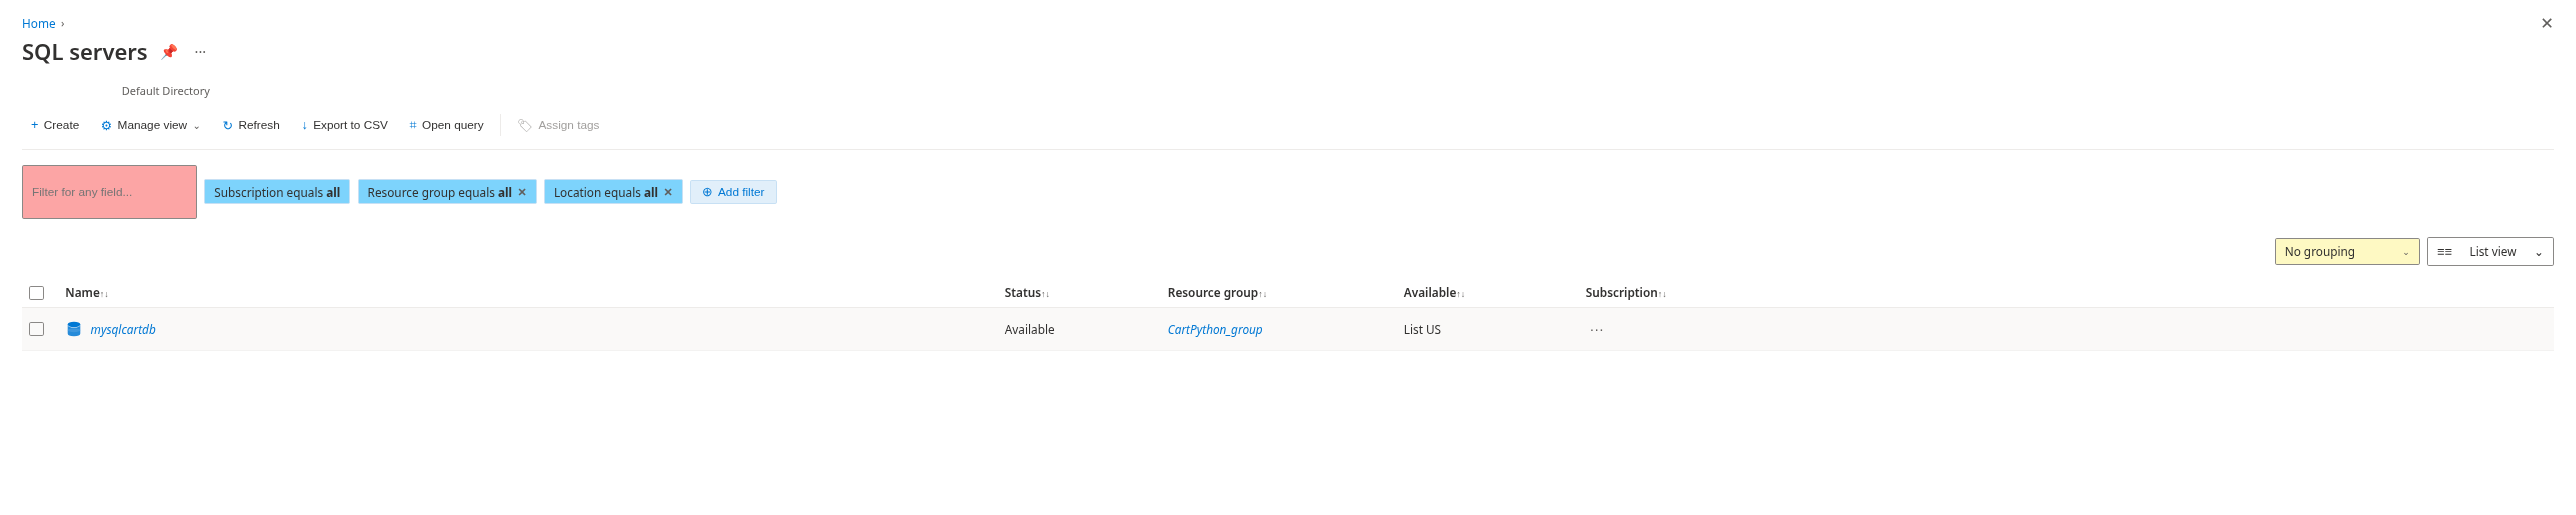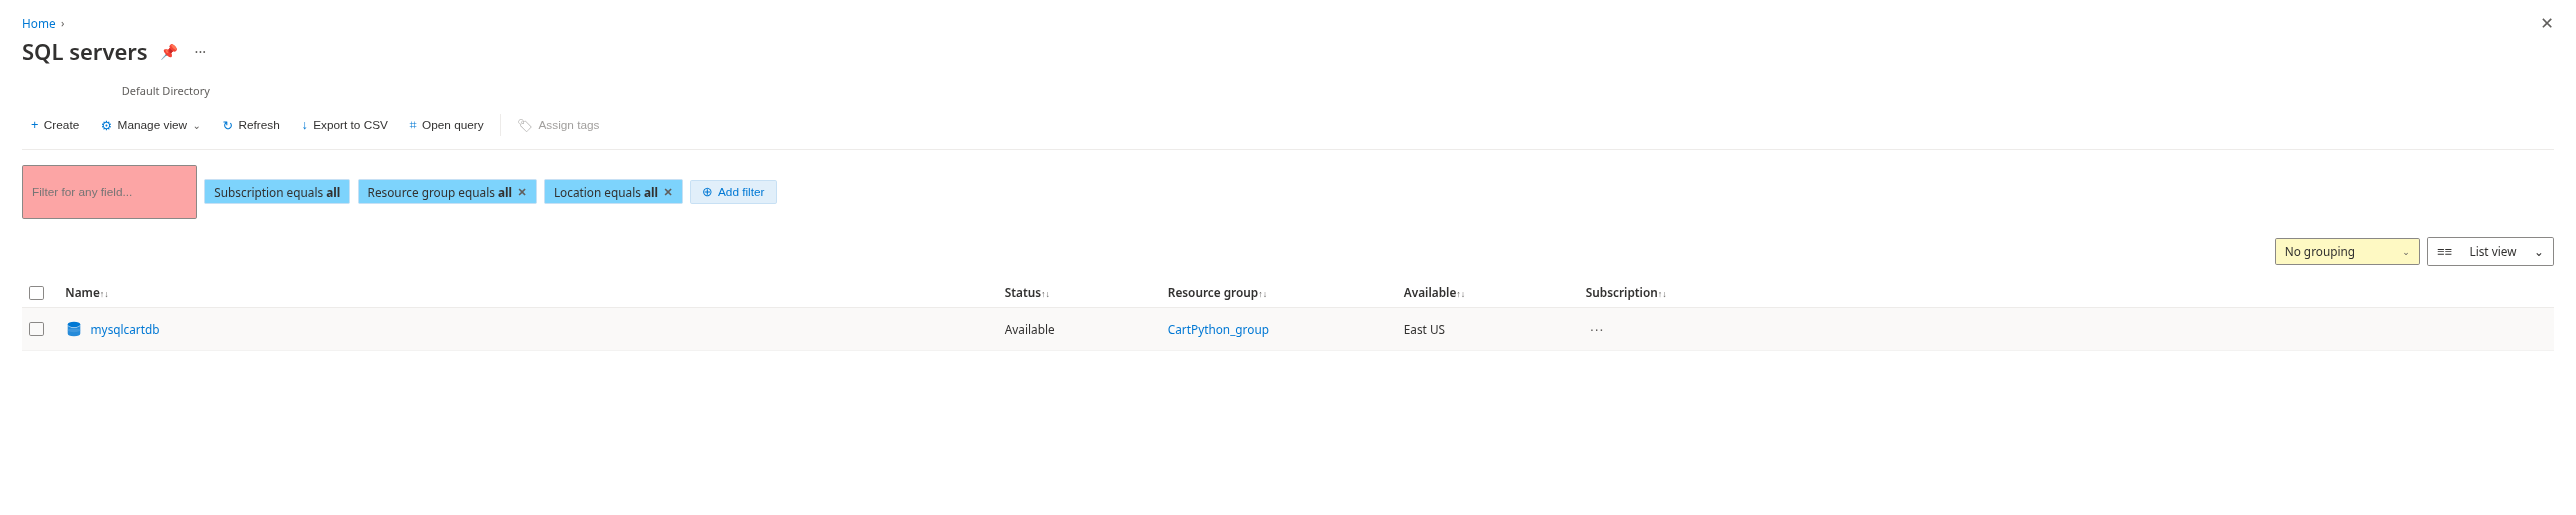--- a/index.html
+++ b/index.html
@@ -233,20 +233,21 @@
       font-size: 11.8px;
       color: #323130;
       padding: 0 7.3px;
       display: flex;
       align-items: center;
       gap: 7.3px;
     }
     .table-cell a {
       color: #0078d4;
       text-decoration: none;
+      font-style: italic;
     }
     .checkbox {
       width: 14.5px;
       height: 14.5px;
       border: 0.9px solid #8a8886;
       border-radius: 1.8px;
       cursor: pointer;
       display: flex;
       align-items: center;
       justify-content: center;
@@ -396,21 +397,21 @@
         </span>
         <a href="#">mysqlcartdb</a>
       </div>
       <div class="table-cell">
         <span>Available</span>
       </div>
       <div class="table-cell">
         <a href="#">CartPython_group</a>
       </div>
       <div class="table-cell">
-        <span>East US</span>
+        <span>List US</span>
       </div>
       <div class="table-cell">
         <button class="more-btn">···</button>
       </div>
     </div>
   </div>
 </div>
 
 
 </body></html>

